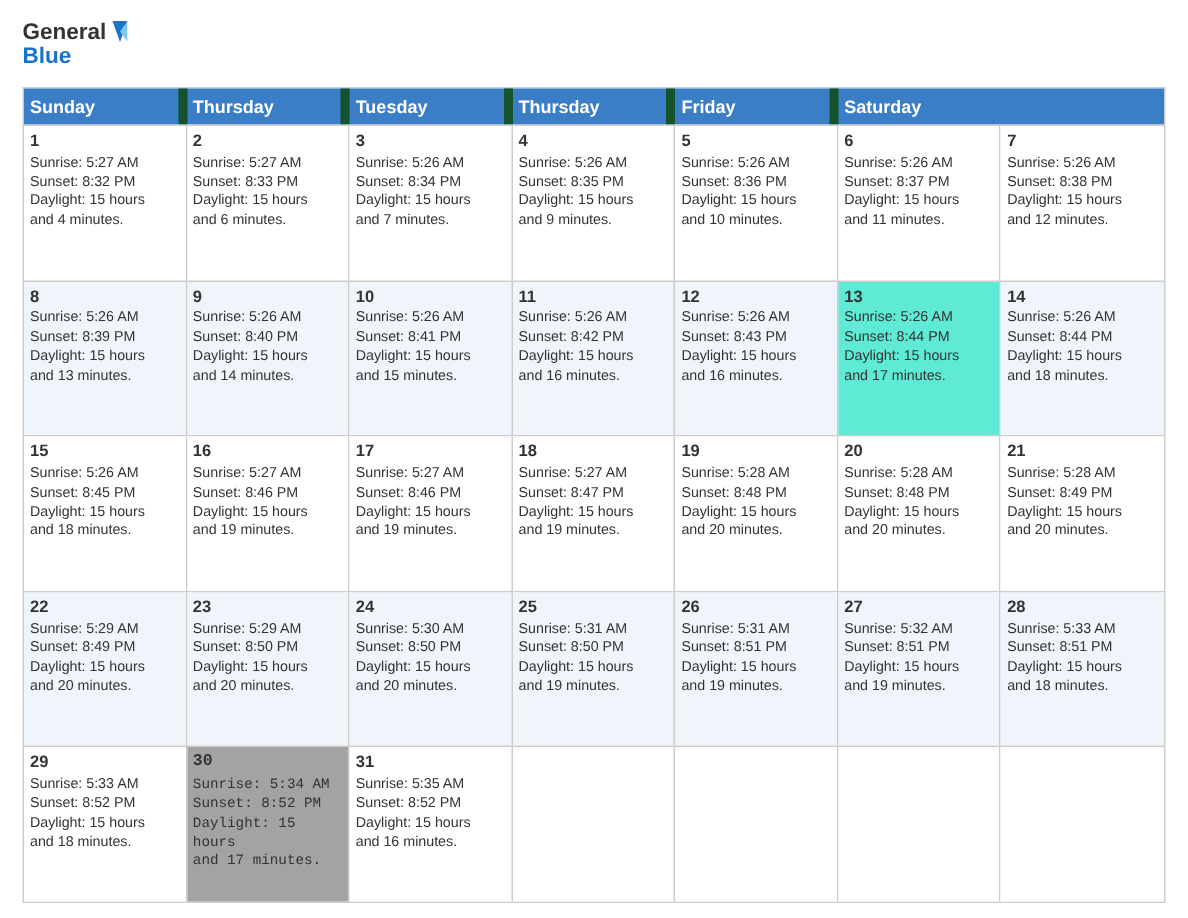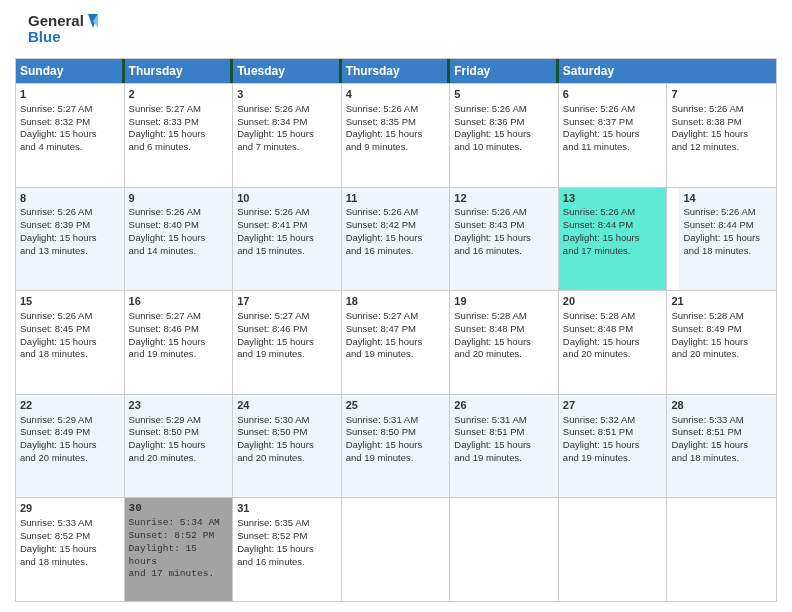--- a/index.html
+++ b/index.html
@@ -15,21 +15,20 @@
       height: 612px;
       padding: 10px 15px 10px 15px;
       display: flex;
       flex-direction: column;
     }
     .header {
       display: flex;
       justify-content: space-between;
       align-items: flex-start;
       margin-bottom: 6px;
-      margin-left: 13px;
     }
     .logo {
       display: flex;
       align-items: center;
       gap: 4px;
     }
     .title-block {
       text-align: right;
     }
     .main-title {
@@ -53,21 +52,21 @@
       display: grid;
       grid-template-columns: repeat(7, 1fr);
       background: #3a7ec8;
     }
     .cal-header-cell {
       color: #fff;
       font-size: 12px;
       font-weight: bold;
       padding: 5px 4px;
       text-align: left;
-      border-right: 3px solid #14532d;
+      border-right: 6px solid #14532d;
     }
     .cal-header-cell:last-child { border-right: none; }
     .cal-body {
       flex: 1;
       display: flex;
       flex-direction: column;
     }
     .cal-week {
       display: grid;
       grid-template-columns: repeat(7, 1fr);
@@ -211,21 +210,21 @@
             <div>Daylight: 15 hours</div>
             <div>and 16 minutes.</div>
           </div>
           <div class="cal-cell" style="background: #5eead4;">
             <span class="day-num">13</span>
             <div>Sunrise: 5:26 AM</div>
             <div>Sunset: 8:44 PM</div>
             <div>Daylight: 15 hours</div>
             <div>and 17 minutes.</div>
           </div>
-          <div class="cal-cell" style="background: rgb(240, 245, 252); margin-left: 12px;">
+          <div class="cal-cell" style="background: rgb(240, 245, 252);">
             <span class="day-num">14</span>
             <div>Sunrise: 5:26 AM</div>
             <div>Sunset: 8:44 PM</div>
             <div>Daylight: 15 hours</div>
             <div>and 18 minutes.</div>
           </div>
         </div>
         <div class="cal-week">
           <div class="cal-cell" style="background: rgb(255, 255, 255);">
             <span class="day-num">15</span>

